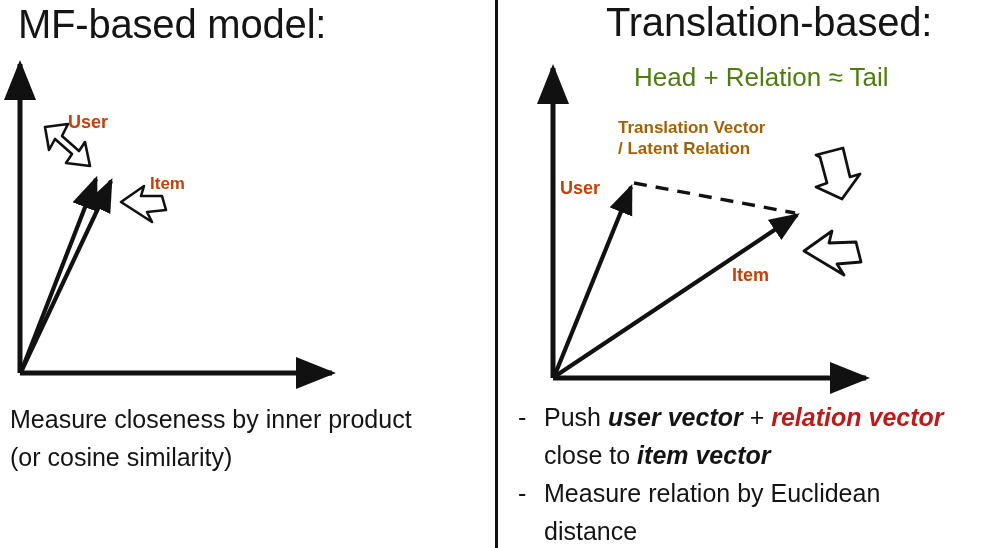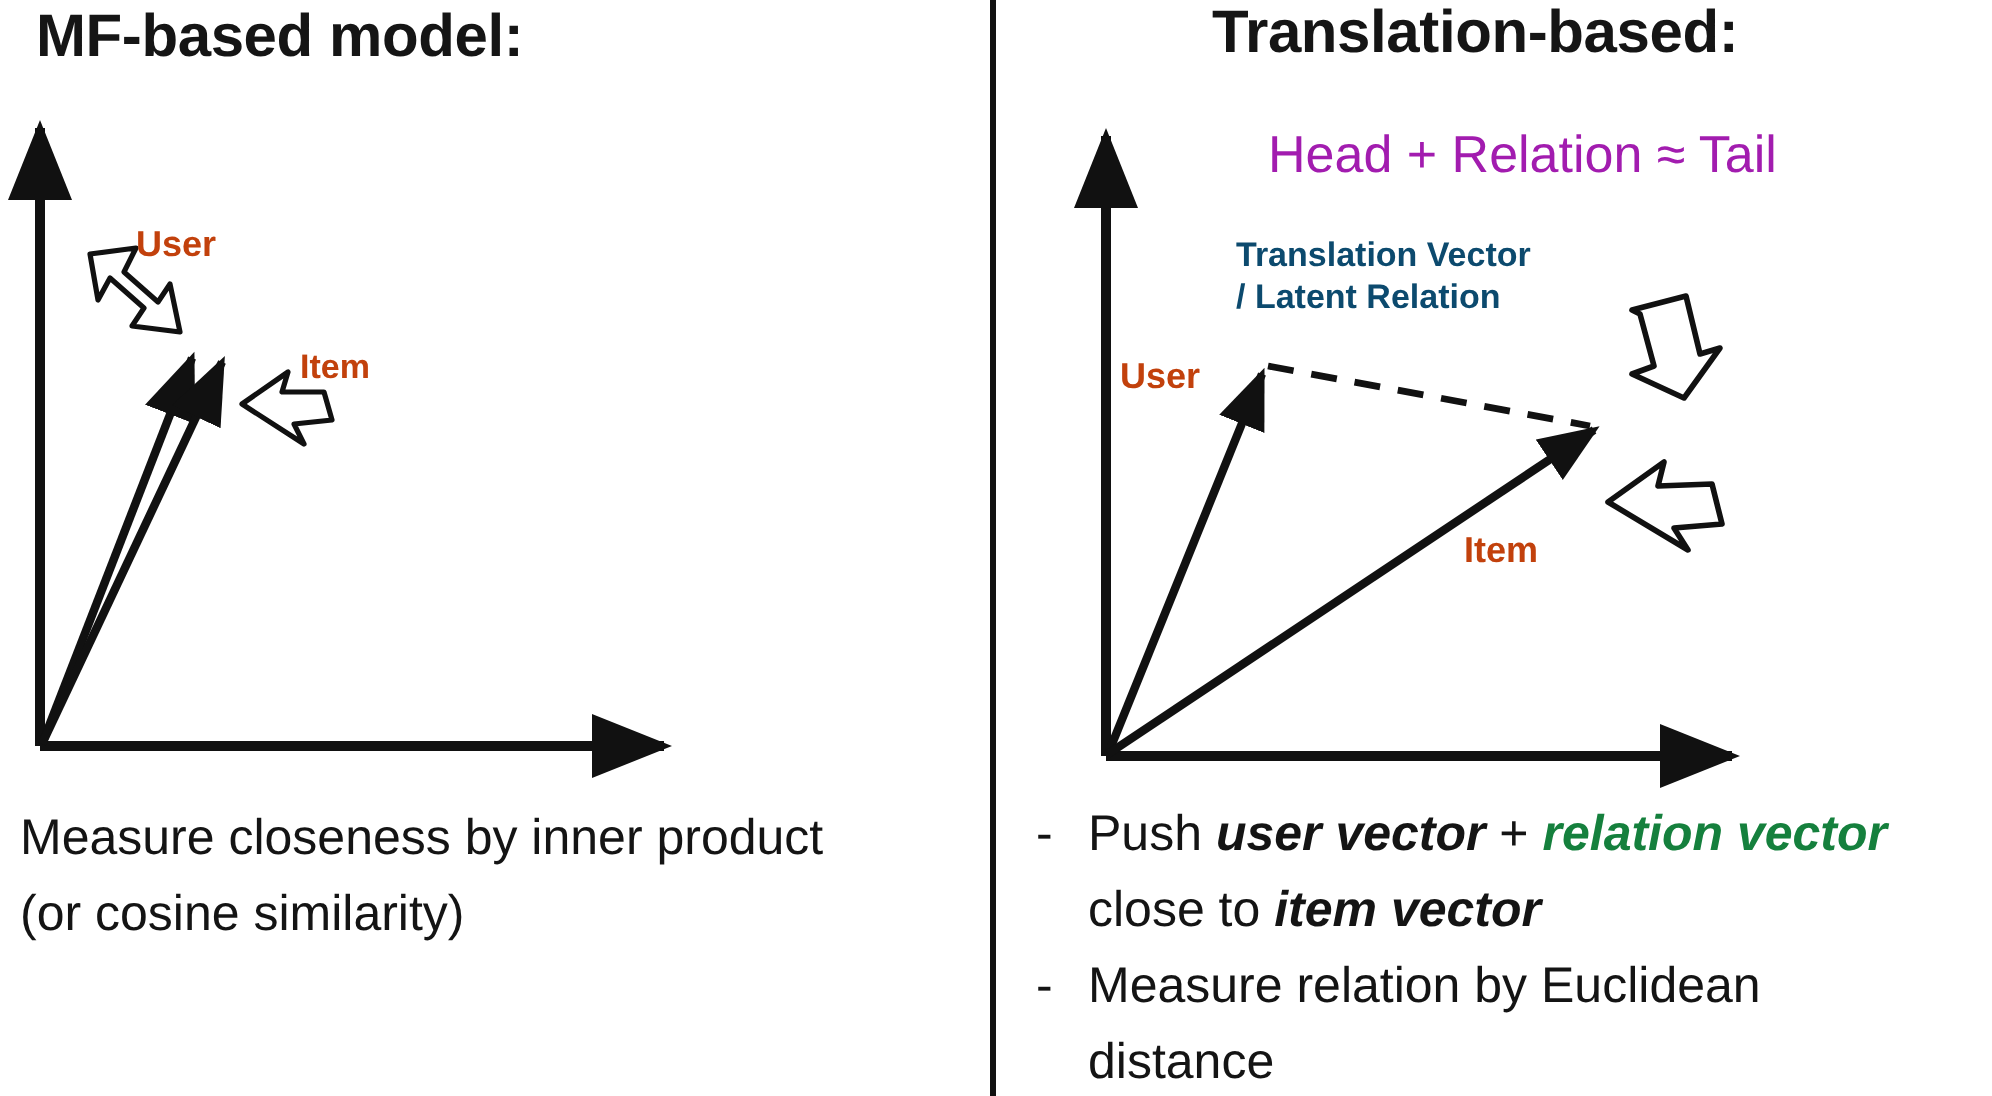--- a/index.html
+++ b/index.html
@@ -19,35 +19,35 @@
     width:3px;height:548px;
     background:#111;
   }
 
   .panel{position:absolute;top:0;height:548px;}
   .panel-left{left:0;width:495px;}
   .panel-right{left:498px;width:580px;}
 
   .title{
     position:absolute;
-    font-size:30px;
-    font-weight:700;
+    font-size:40px;
+    font-weight:400;
     color:#151515;
     letter-spacing:-0.2px;
     white-space:nowrap;
   }
   .title-left{left:18px;top:2px;}
   .title-right{left:108px;top:0px;}
 
   .formula{
     position:absolute;
     left:136px;top:62px;
     font-size:26px;
     font-weight:400;
-    color:#a21caf;
+    color:#4d7c0f;
     white-space:nowrap;
   }
 
   .diagram{position:absolute;left:0;top:0;}
 
   .lbl{
     position:absolute;
     font-size:18px;
     font-weight:600;
     color:#c2410c;
@@ -55,36 +55,36 @@
     font-family:"Liberation Sans", sans-serif;
   }
   .lbl-sm{font-size:17px;}
 
   .tv-label{
     position:absolute;
     left:120px;top:117px;
     font-size:17px;
     font-weight:600;
     line-height:21px;
-    color:#0c4a6e;
+    color:#a16207;
     white-space:nowrap;
   }
 
   .bullets{
     position:absolute;
     font-size:25px;
     line-height:38px;
     color:#141414;
   }
   .bullets-left{left:10px;top:400px;width:480px;}
   .bullets-right{left:10px;top:398px;width:488px;}
 
   .bline{display:block;white-space:nowrap;}
   .bi{font-style:italic;font-weight:bold;}
-  .bi-red{font-style:italic;font-weight:bold;color:#15803d;}
+  .bi-red{font-style:italic;font-weight:bold;color:#b91c1c;}
 
   .row{display:flex;align-items:flex-start;}
   .dash{
     width:36px;flex:0 0 36px;
     font-size:25px;line-height:38px;
     text-align:left;padding-left:10px;
     box-sizing:border-box;
   }
   .rowtext{flex:1;}
 </style>

